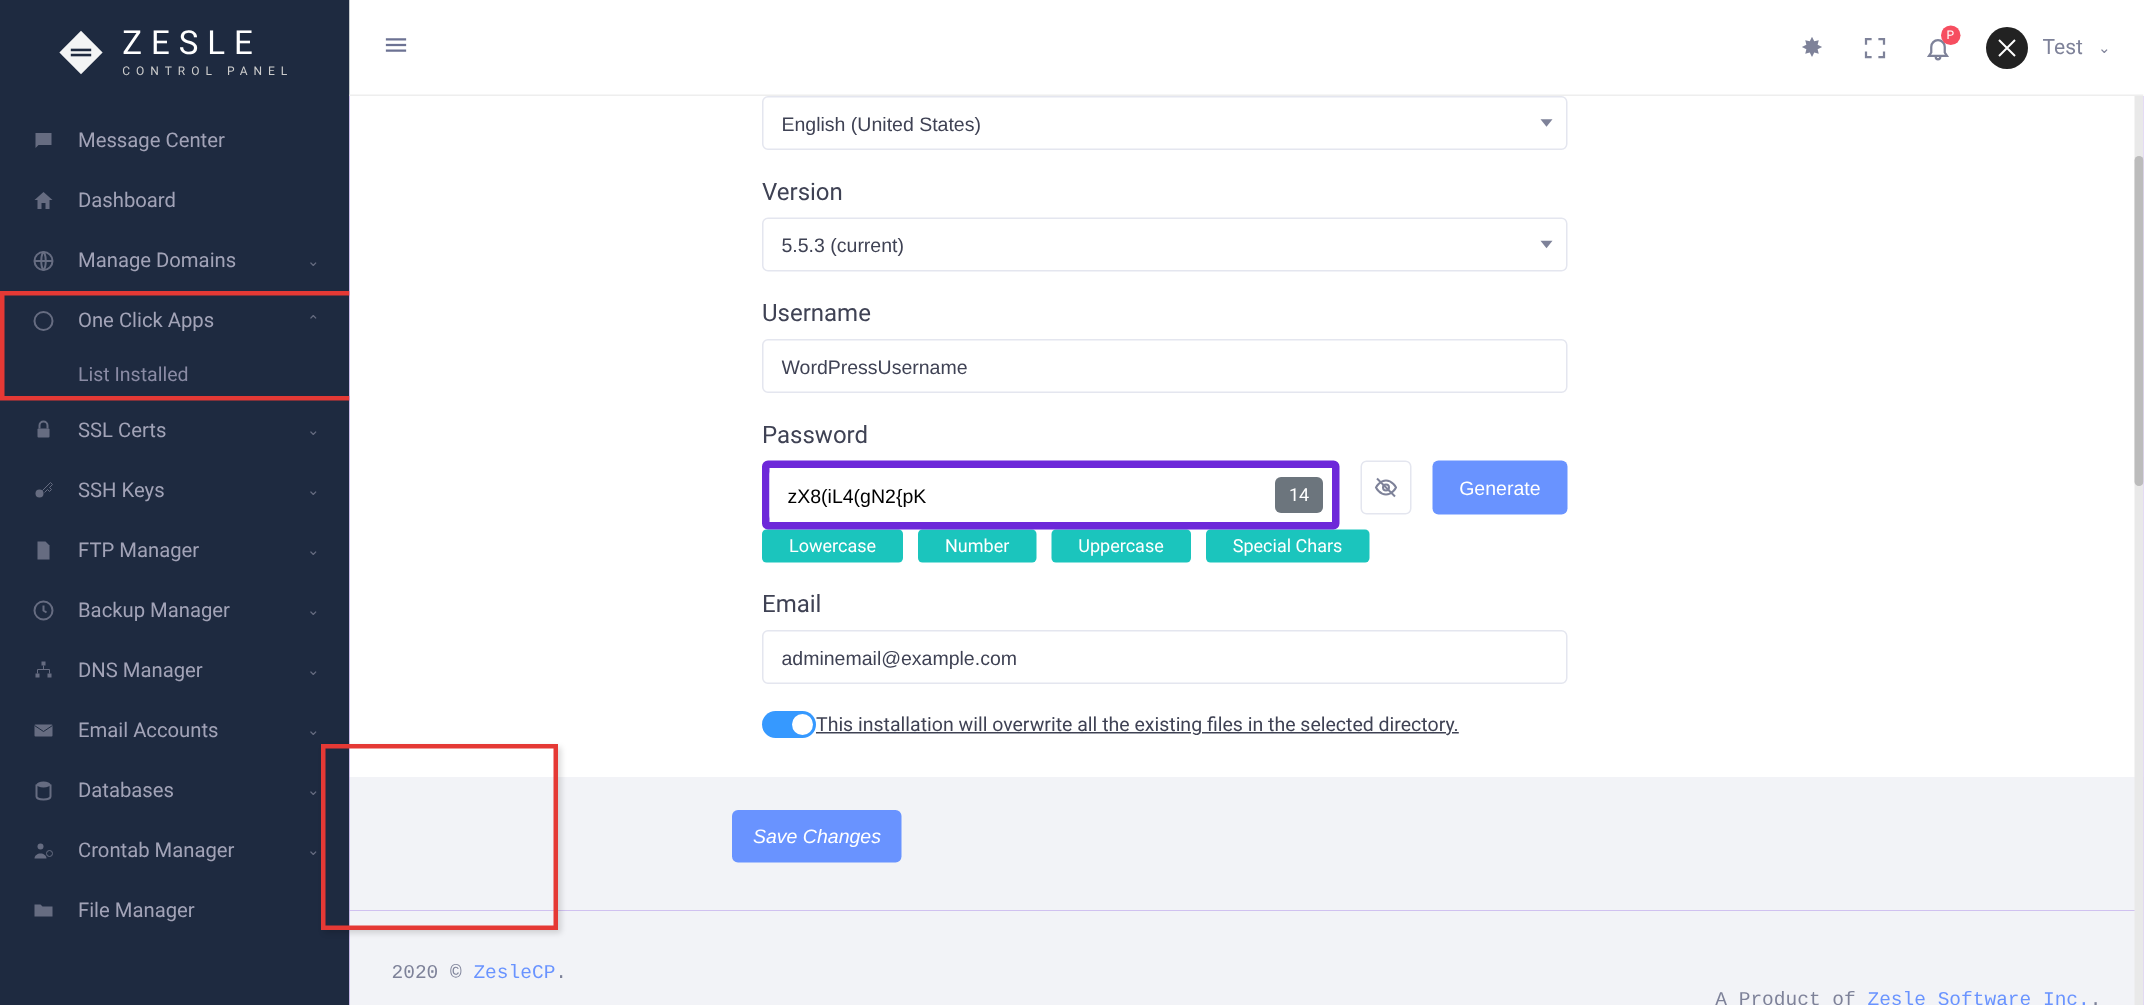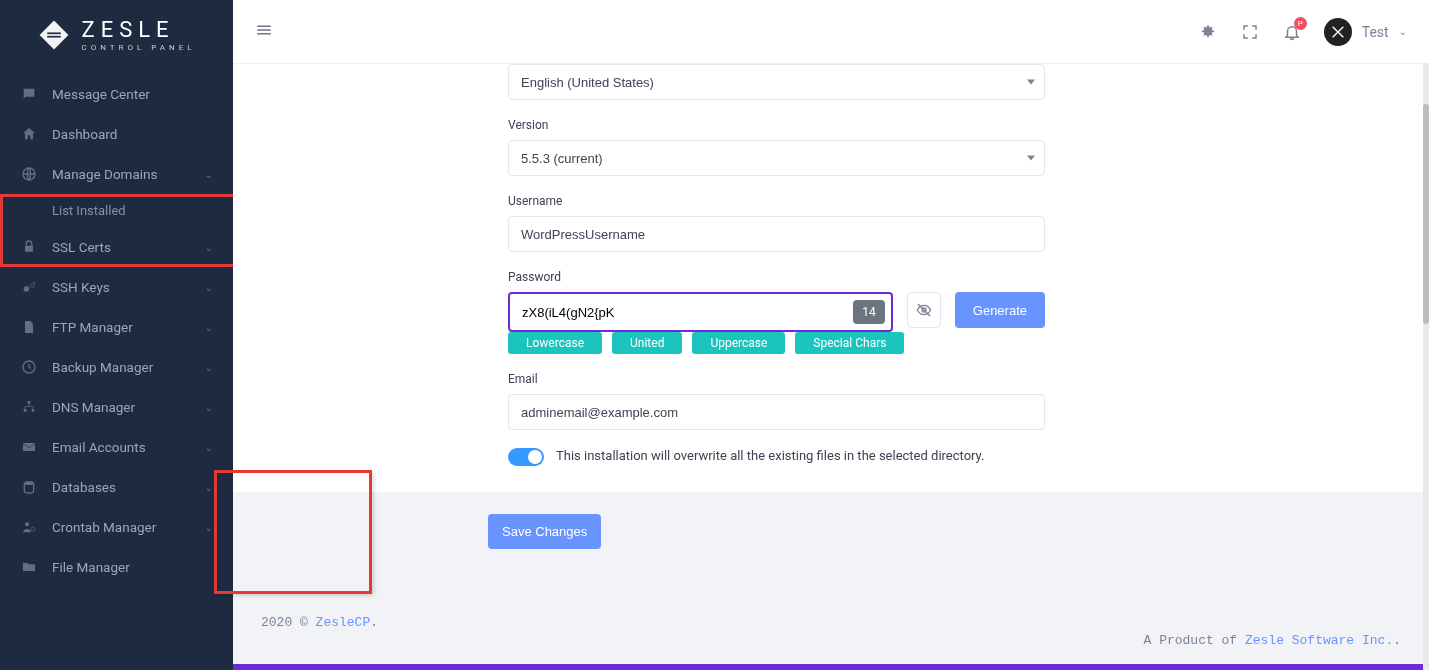--- a/index.html
+++ b/index.html
@@ -38,46 +38,46 @@
   .bell-badge { position:absolute; top:-5px; right:-5px; background:#f64e60; color:#fff; font-size:8px; width:13px; height:13px; border-radius:50%; display:flex; align-items:center; justify-content:center; }
   .avatar { width: 28px; height: 28px; border-radius: 50%; background: #222; display:flex; align-items:center; justify-content:center; color:#fff; }
   .user { display:flex; align-items:center; gap:10px; cursor:pointer; color:#7e8299; }
   .user-caret { font-size:10px; }
 
   
   .content { flex:1; background:#6d28d9; position:relative; }
   .card { background:#fff; margin:0; padding:0 0 26px 0; }
   .form-col { max-width: 812px; padding-left: 275px; padding-top: 0; }
   .form-row { margin-bottom: 18px; }
-  label.lbl { display:block; font-size:12px; color:#3f4254; margin-bottom:8px; }
+  label.lbl { display:block; font-size:16px; color:#3f4254; margin-bottom:8px; }
   .select, .input {
     width: 100%; height: 36px; border:1px solid #e4e6ef; border-radius:4px;
     padding: 0 12px; font-size:13px; color:#3f4254; background:#fff;
   }
   .select { appearance:none; background-image: none; position:relative; }
   .select-wrap { position:relative; }
   .select-wrap::after { content:""; position:absolute; right:10px; top:50%; transform:translateY(-50%); border-left:4px solid transparent; border-right:4px solid transparent; border-top:5px solid #7e8299; pointer-events:none; }
 
   .pw-row { display:flex; gap:14px; align-items:stretch; }
   .pw-input-wrap { flex:1; position:relative; display:flex; }
   .pw-input { flex:1; border:1px solid #e4e6ef; border-radius:4px 0 0 4px; padding:0 12px; height:36px; font-size:13px; }
   .pw-count { background:#6c757d; color:#fff; font-size:12px; height:24px; padding:0 9px; border-radius:4px; display:flex; align-items:center; align-self:center; margin:0 6px; }
   .eye-btn { width:34px; height:36px; border:1px solid #e4e6ef; background:#fff; border-left:none; border-radius:0 4px 4px 0; display:flex; align-items:center; justify-content:center; cursor:pointer; color:#7e8299; }
   .gen-btn { height:36px; padding:0 18px; background:#6993ff; color:#fff; border:none; border-radius:4px; cursor:pointer; font-size:13px; }
 
   .badges { display:flex; gap:10px; flex-wrap:wrap; }
   .badge { background:#1bc5bd; color:#fff; font-size:12px; padding:4px 18px; border-radius:3px; }
 
-  .switch-row { display:flex; align-items:flex-start; gap:12px; margin-top:8px; }
+  .switch-row { display:flex; align-items:center; gap:0; margin-top:8px;text-decoration:underline; }
   .switch { width:36px; height:18px; background:#3699ff; border-radius:18px; position:relative; cursor:pointer; }
   .switch::after { content:""; position:absolute; right:2px; top:2px; width:14px; height:14px; background:#fff; border-radius:50%; }
   .switch-label { font-size:13px; color:#3f4254; }
 
   .save-area { padding: 22px 0 32px 255px; background:#f2f3f7; position:relative; }
-  .save-btn { background:#6993ff; color:#fff; border:none; border-radius:4px; padding:10px 14px; font-size:13px; cursor:pointer; }
+  .save-btn { background:#6993ff; color:#fff; border:none; border-radius:4px; padding:10px 14px; font-size:13px; cursor:pointer;font-style:italic; }
   .save-area .hl-save { left: -19px; top: -22px; width: 158px; height: 124px; }
 
   .footer { display:flex; align-items:center; padding: 16px 28px; font-size:13px; color:#7e8299; background:#f2f3f7;font-family:Liberation Mono, monospace; }
   .footer a { color:#6993ff; text-decoration:none; }
   .footer .right { margin-left:auto;margin-top:36px; }
 
   .scrollbar { width:6px; background:#e9e9e9; position:absolute; right:0; top:0; bottom:0; }
   .scrollbar-thumb { width:6px; background:#bcbcbc; border-radius:3px; position:absolute; top:40px; height:220px; }
 </style>
 </head>
@@ -127,20 +127,29 @@
                 <path d="M3 12h18M12 3c3 3 3 15 0 18M12 3c-3 3-3 15 0 18"></path>
               </svg>
             </span>
         <span>Manage Domains</span>
         <span class="caret">⌄</span>
       </a>
         </li>
 
       <li style="position:relative">
         <div class="highlight-box hl-sidebar"></div>
+        <a class="item">
+          <span class="mi">
+              <svg viewBox="0 0 24 24" width="16" height="16" fill="none" stroke="currentColor" stroke-width="2">
+                <circle cx="12" cy="12" r="9"></circle>
+              </svg>
+            </span>
+          <span>One Click Apps</span>
+          <span class="caret">⌃</span>
+        </a>
         <a class="subitem">List Installed</a>
       </li>
 
       <li>
           <a class="item">
         <span class="mi">
               <svg viewBox="0 0 24 24" width="16" height="16" fill="currentColor">
                 <rect x="6" y="10" width="12" height="9" rx="1"></rect>
                 <path d="M8 10V7a4 4 0 018 0v3" fill="none" stroke="currentColor" stroke-width="2"></path>
               </svg>
@@ -308,36 +317,36 @@
           </div>
 
           <div class="form-row">
             <label class="lbl">Username</label>
             <input class="input" value="WordPressUsername" style="">
           </div>
 
           <div class="form-row">
             <label class="lbl">Password</label>
             <div class="pw-row">
-              <div class="pw-input-wrap" style="border:2px solid #6d28d9; border-radius:4px; align-items:center;">
+              <div class="pw-input-wrap" style="border:5px solid #6d28d9; border-radius:4px; align-items:center;">
                 <input class="pw-input" style="border: none;" value="zX8(iL4(gN2{pK">
                 <span class="pw-count">14</span>
               </div>
               <button class="eye-btn" style="border:1px solid #e4e6ef; border-radius:4px;">
                 <svg width="16" height="16" viewBox="0 0 24 24" fill="none" stroke="currentColor" stroke-width="2">
                     <path d="M2 12s3.5-7 10-7 10 7 10 7-3.5 7-10 7S2 12 2 12z"></path>
                     <circle cx="12" cy="12" r="3"></circle>
                     <line x1="3" y1="3" x2="21" y2="21"></line>
                   </svg>
               </button>
               <button class="gen-btn">Generate</button>
             </div>
             <div class="badges">
               <span class="badge">Lowercase</span>
-              <span class="badge">United</span>
+              <span class="badge">Number</span>
               <span class="badge">Uppercase</span>
               <span class="badge">Special Chars</span>
             </div>
           </div>
 
           <div class="form-row">
             <label class="lbl">Email</label>
             <input class="input" value="adminemail@example.com" style="">
           </div>
 

